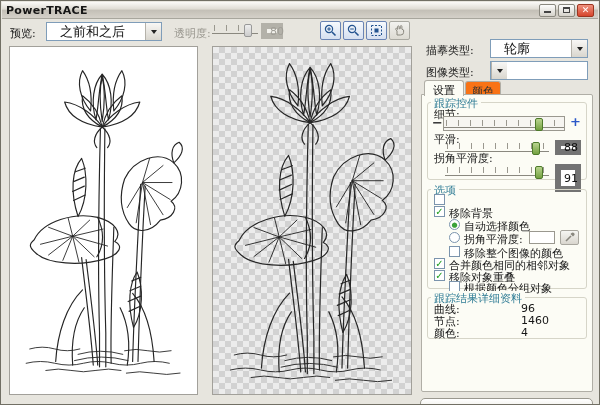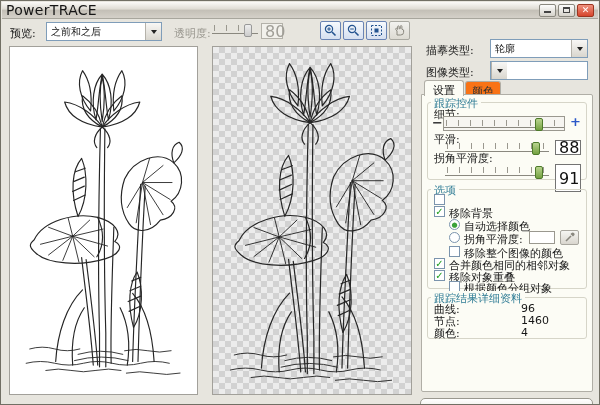--- a/index.html
+++ b/index.html
@@ -2,40 +2,40 @@
 <html><head>
 <meta charset="utf-8">
 <style>
   html,body{margin:0;padding:0;background:#9a99a0;}
   *{box-sizing:border-box;font-family:"DejaVu Sans",sans-serif;}
   #dialog{position:relative;width:600px;height:405px;background:#e7e5de;border:1px solid #716f64;overflow:hidden;}
   
   #titlebar{position:absolute;left:1px;top:1px;right:1px;height:17px;
     background:linear-gradient(#fbfaf8,#dedbd3 45%,#c3bfb6 50%,#d3cfc7 95%);
     border-bottom:1px solid #a8a69d;display:flex;align-items:center;padding:0 4px;}
-  #titlebar .t{font-size:14px;font-weight:normal;color:#161616;letter-spacing:.3px;}
+  #titlebar .t{font-size:11px;font-weight:bold;color:#161616;letter-spacing:.3px;}
   .winbtns{margin-left:auto;display:flex;gap:2px;}
   .winbtn{width:17px;height:13px;border:1px solid #8a887f;border-radius:2px;
     background:linear-gradient(#fdfdfc,#d5d2ca);display:flex;align-items:center;justify-content:center;
     font-size:9px;line-height:9px;color:#333;}
   .winbtn.close{background:linear-gradient(#f0927f,#d6452c);border-color:#9c3520;color:#fff;font-weight:bold;}
   .winbtn .box{width:7px;height:6px;border:1px solid #444;border-top-width:2px;}
   .winbtn .dash{width:7px;height:2px;background:#444;margin-top:4px;}
   
   .lbl{position:absolute;font-size:11px;color:#161616;white-space:nowrap;}
   .lbl.dis{color:#9a9890;}
   .combo{position:absolute;height:19px;background:#fff;border:1px solid #7f9db9;display:flex;align-items:center;}
-  .combo .cv{flex:1;font-size:10px;padding:0 4px;color:#111;white-space:nowrap;overflow:hidden;}
+  .combo .cv{flex:1;font-size:13px;padding:0 13px;color:#111;white-space:nowrap;overflow:hidden;}
   .combo .cb{width:16px;height:100%;border-left:1px solid #b5b2aa;
     background:linear-gradient(#f8f7f5,#d9d6ce);display:flex;align-items:center;justify-content:center;}
   .combo .cb:after{content:"";width:0;height:0;border:3px solid transparent;border-top:4px solid #222;margin-top:3px;}
   .toolbtn{position:absolute;top:20px;width:21px;height:19px;border:1px solid #6a84b4;border-radius:2px;
     background:linear-gradient(#f6f9fd,#d6e0f0);display:flex;align-items:center;justify-content:center;}
   .toolbtn.dis{border-color:#a9a9a2;background:linear-gradient(#f2f2ef,#dddbd3);}
-  .vbox{position:absolute;background:#fff;border:1px solid #737373;font-size:16px;color:#111;
+  .vbox{position:absolute;background:#fff;border:6px solid #737373;font-size:11px;color:#111;
     display:flex;align-items:center;padding-left:3px;}
   .vbox.dis{color:#a09e97;border-color:#b3b1a9;background:#f2f1ec;}
   
   .slider{position:absolute;height:13px;}
   .slider .line{position:absolute;left:0;right:0;top:9px;height:1px;background:#8a887f;}
   .slider .ticks{position:absolute;left:2px;right:2px;top:1px;height:6px;
     background:repeating-linear-gradient(90deg,#9a988f 0 1px,transparent 1px 12px);}
   .slider .thumb{position:absolute;top:0;width:8px;height:13px;border-radius:2px;
     border:1px solid #4d7a2a;background:linear-gradient(#b9d48f,#74a141);}
   .slider.dis .thumb{border-color:#999;background:linear-gradient(#eee,#ccc);}

